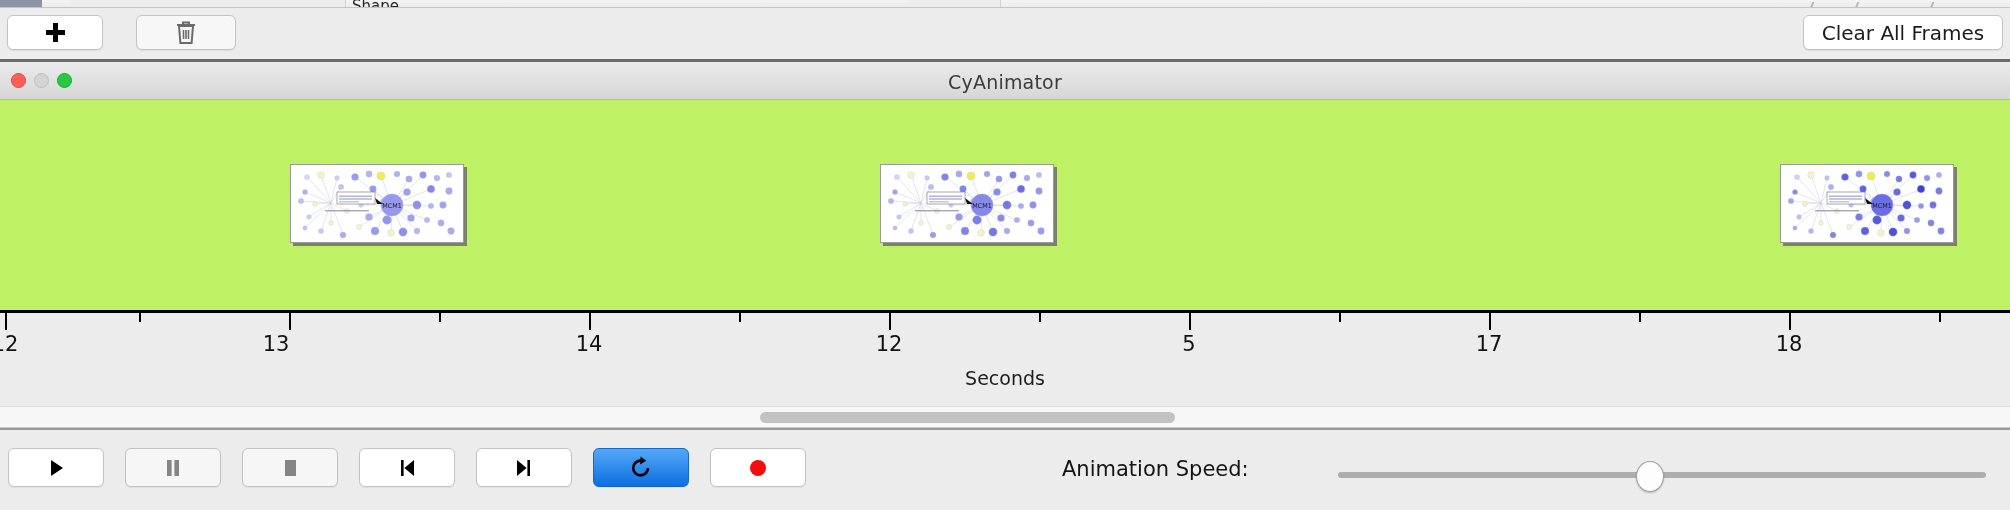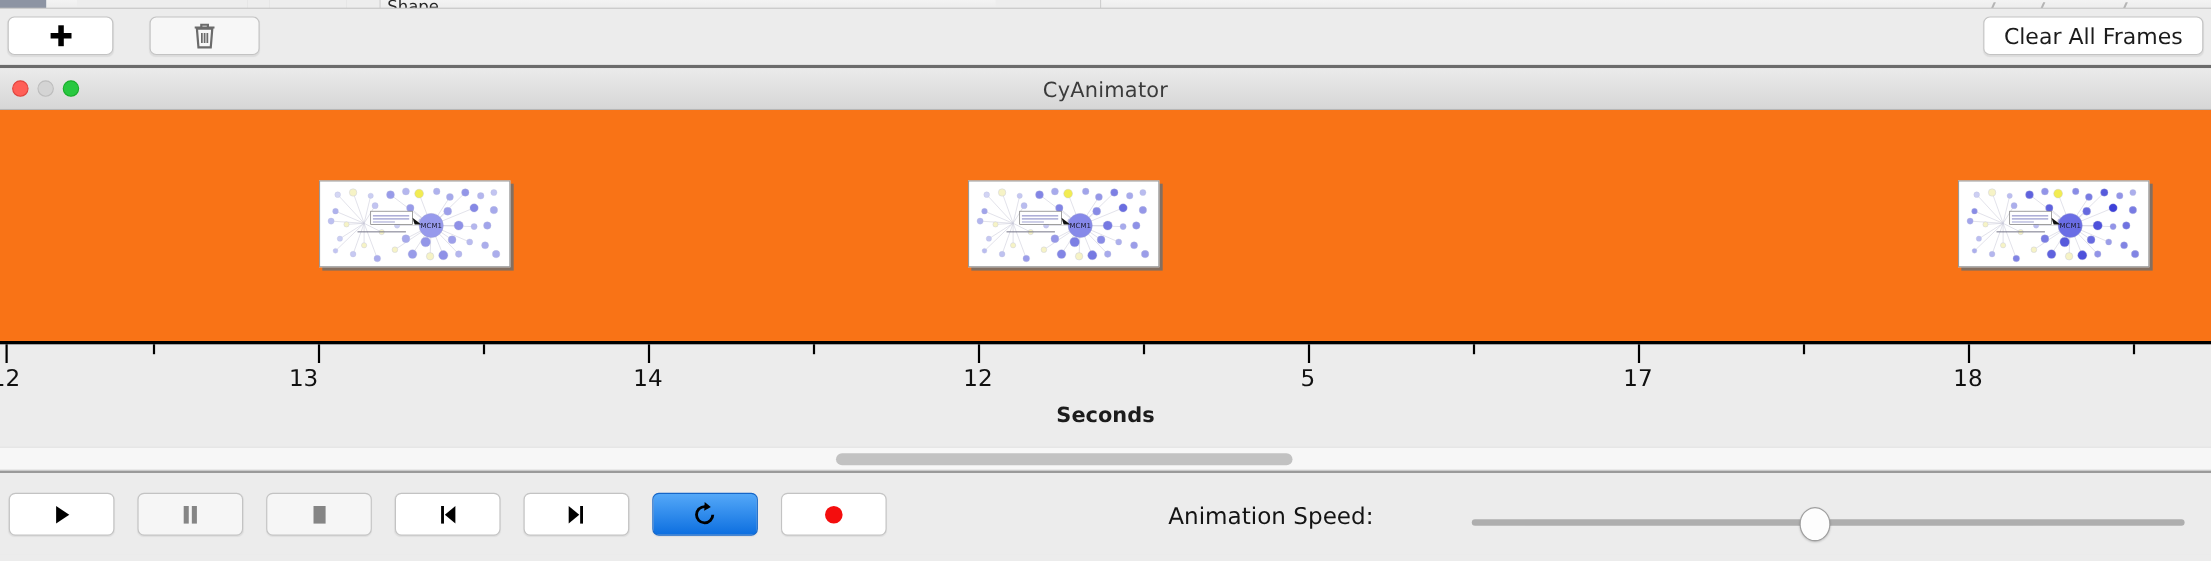--- a/index.html
+++ b/index.html
@@ -136,21 +136,21 @@
     position: absolute;
     background: #000;
   }
   .plus-icon::before { left: 7px; top: 0;  width: 5px; height: 19px; }
   .plus-icon::after  { left: 0;  top: 7px; width: 19px; height: 5px; }
 
   
   #frames-area {
     position: relative;
     height: 210px;
-    background: #f97316;
+    background: #bef264;
     overflow: hidden;
   }
   .frame-thumb {
     position: absolute;
     width: 172px;
     height: 77px;
     background: #ffffff;
     border: 1px solid #9a9a9a;
     box-shadow: 3px 3px 0 rgba(110,110,110,.85);
     overflow: hidden;
@@ -185,21 +185,20 @@
     transform: translateX(-50%);
     white-space: nowrap;
   }
   #axis-title {
     position: absolute;
     top: 57px;
     left: 0; right: 0;
     text-align: center;
     font-size: 19px;
     color: #1c1c1c;
-    font-weight: bold;
   }
 
   
   #scrollbar {
     position: relative;
     height: 20px;
     background: #f7f7f7;
     border-top: 1px solid #dedede;
     border-bottom: 1px solid #c9c9c9;
   }

